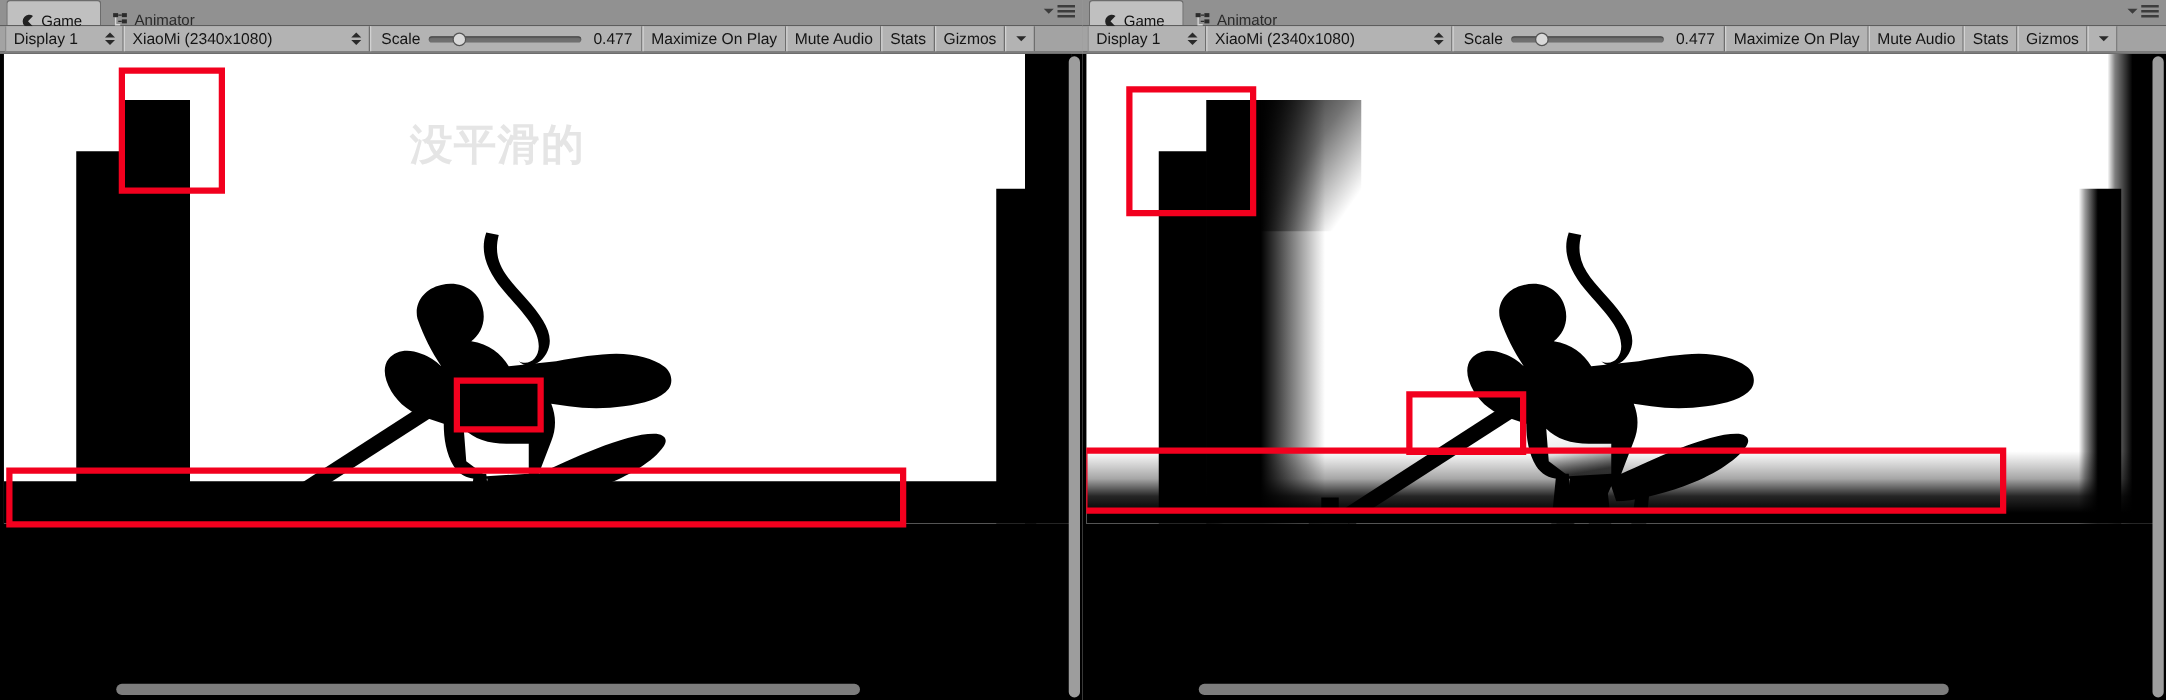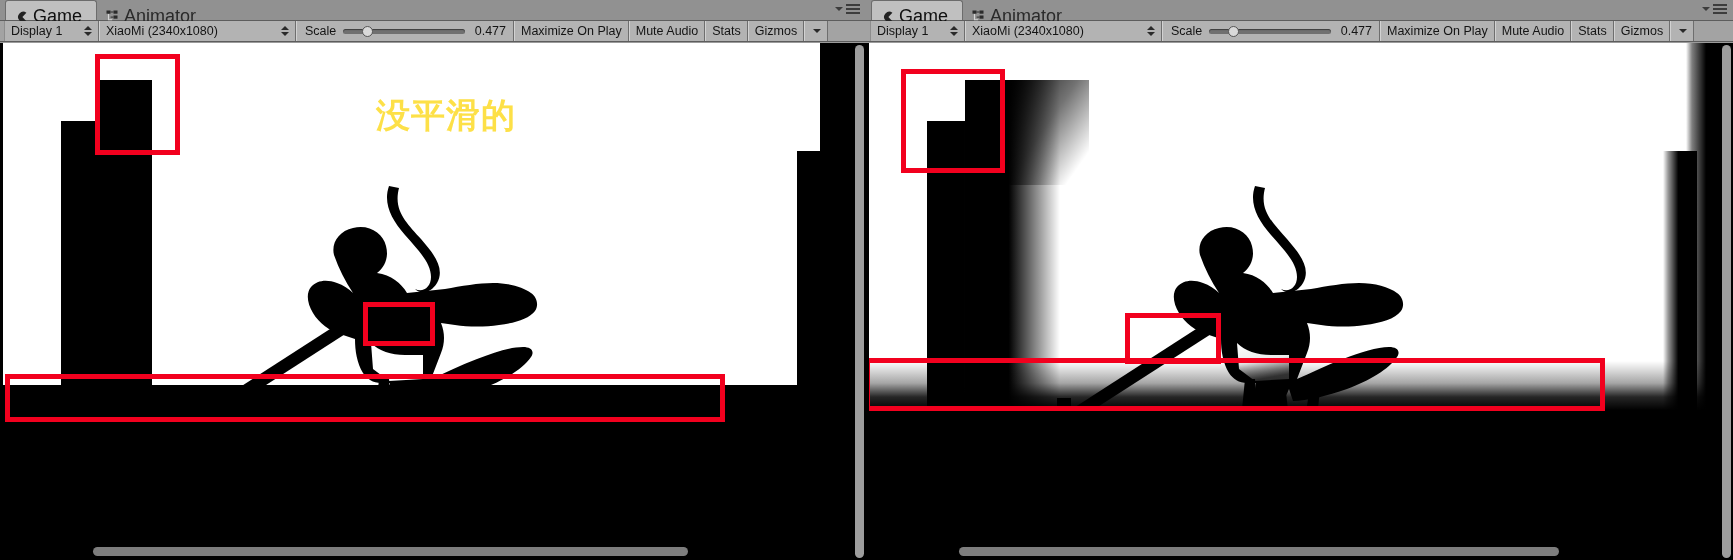--- a/index.html
+++ b/index.html
@@ -17,21 +17,21 @@
   .panel-inner{position:absolute;inset:0;}
 
   
   .tabbar{
     position:relative;height:21px;background:#919191;
     border-bottom:1px solid #5d5d5d;box-sizing:border-box;
     display:flex;align-items:flex-end;padding-left:5px;
   }
   .tab{
     position:relative;height:20px;display:flex;align-items:center;gap:5px;
-    padding:12px 14px 0 9px;font-size:18px;color:#1c1c1c;
+    padding:12px 14px 0 9px;font-size:12px;color:#1c1c1c;
     box-sizing:border-box;white-space:nowrap;
   }
   .tab.active{
     background:#c0c0c0;
     border:1px solid #6c6c6c;border-bottom:none;
     border-radius:3px 3px 0 0;
     color:#101010;
   }
   .tab.inactive{color:#2a2a2a;}
   .tab-ico{display:inline-flex;width:13px;height:13px;align-items:center;justify-content:center;}
@@ -91,22 +91,22 @@
 
   
   .hero{position:absolute;}
   .hero svg{display:block;}
 
   
   .redbox{position:absolute;border:5px solid #f2001e;box-sizing:border-box;pointer-events:none;}
 
   
   .cn-label{
-    position:absolute;color:#fde047;font-size:34px;font-weight:700;letter-spacing:1px;
-    font-family:"DejaVu Sans","Liberation Sans",sans-serif;white-space:nowrap;margin-left:48px;
+    position:absolute;color:#e5e5e5;font-size:34px;font-weight:700;letter-spacing:1px;
+    font-family:"DejaVu Sans","Liberation Sans",sans-serif;white-space:nowrap;
   }
 
   
   .hscroll{position:absolute;left:0;right:0;bottom:4px;height:9px;}
   .hscroll .thumb{position:absolute;height:9px;border-radius:5px;background:#7d7d7d;}
   .vscroll{position:absolute;top:2px;bottom:2px;width:9px;}
   .vscroll .thumb{position:absolute;width:9px;border-radius:5px;background:#9d9d9d;top:0;bottom:0;}
 </style>
 </head>
 <body>

